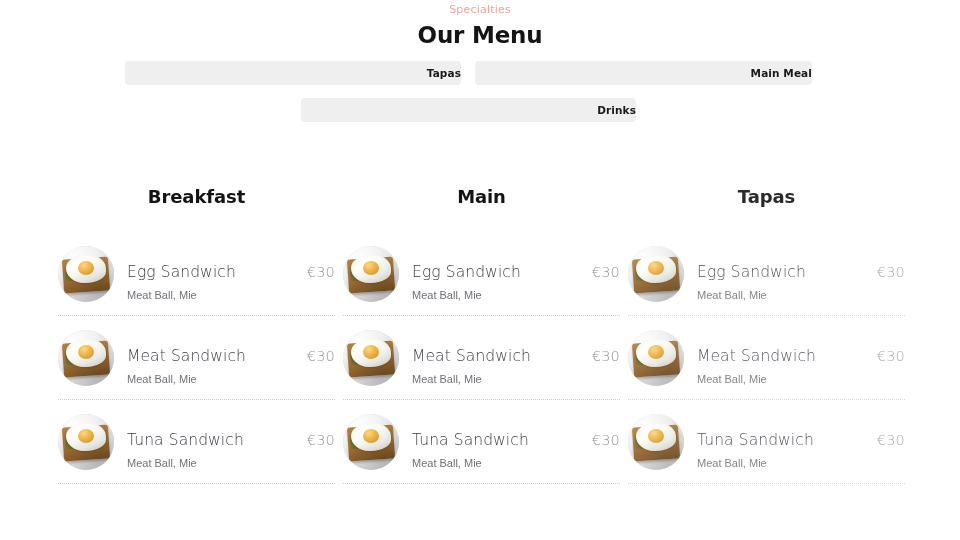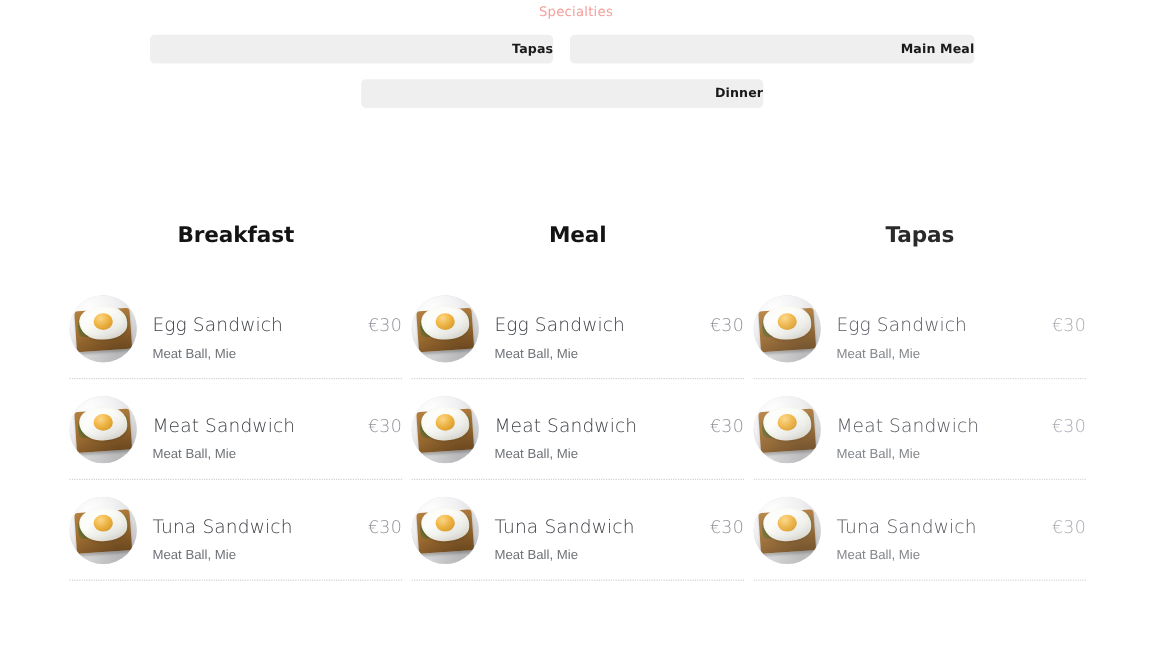--- a/index.html
+++ b/index.html
@@ -213,26 +213,27 @@
   .col-2 .item-price { color: #a9abb3; }
   .col-2 .item-desc  { color: #83868b; }
   .col-2 .thumb      { opacity: 0.93; }
   .col-2 .menu-row   { border-bottom-color: #d6d6db; }
 </style>
 </head>
 <body>
 
 <div class="header">
   <div class="eyebrow">Specialties</div>
+  <div class="page-title">Our Menu</div>
 </div>
 
 <div class="tabs">
   <button class="tab tab-0">Tapas</button>
   <button class="tab tab-1">Main Meal</button>
-  <button class="tab tab-2">Dinner</button>
+  <button class="tab tab-2">Drinks</button>
 </div>
 
 <div class="columns">
 
   <div class="column col-0">
     <div class="column-title">Breakfast</div>
     <div class="items">
 
       <div class="menu-row">
         <div class="thumb">
@@ -285,21 +286,21 @@
             <span class="item-price">€30</span>
           </div>
           <div class="item-desc">Meat Ball, Mie</div>
         </div>
       </div>
 
     </div>
   </div>
 
   <div class="column col-1">
-    <div class="column-title">Meal</div>
+    <div class="column-title">Main</div>
     <div class="items">
 
       <div class="menu-row">
         <div class="thumb">
           <div class="plate"></div>
           <div class="toast"></div>
           <div class="greens"></div>
           <div class="white"></div>
           <div class="yolk"></div>
           <div class="shade"></div>

